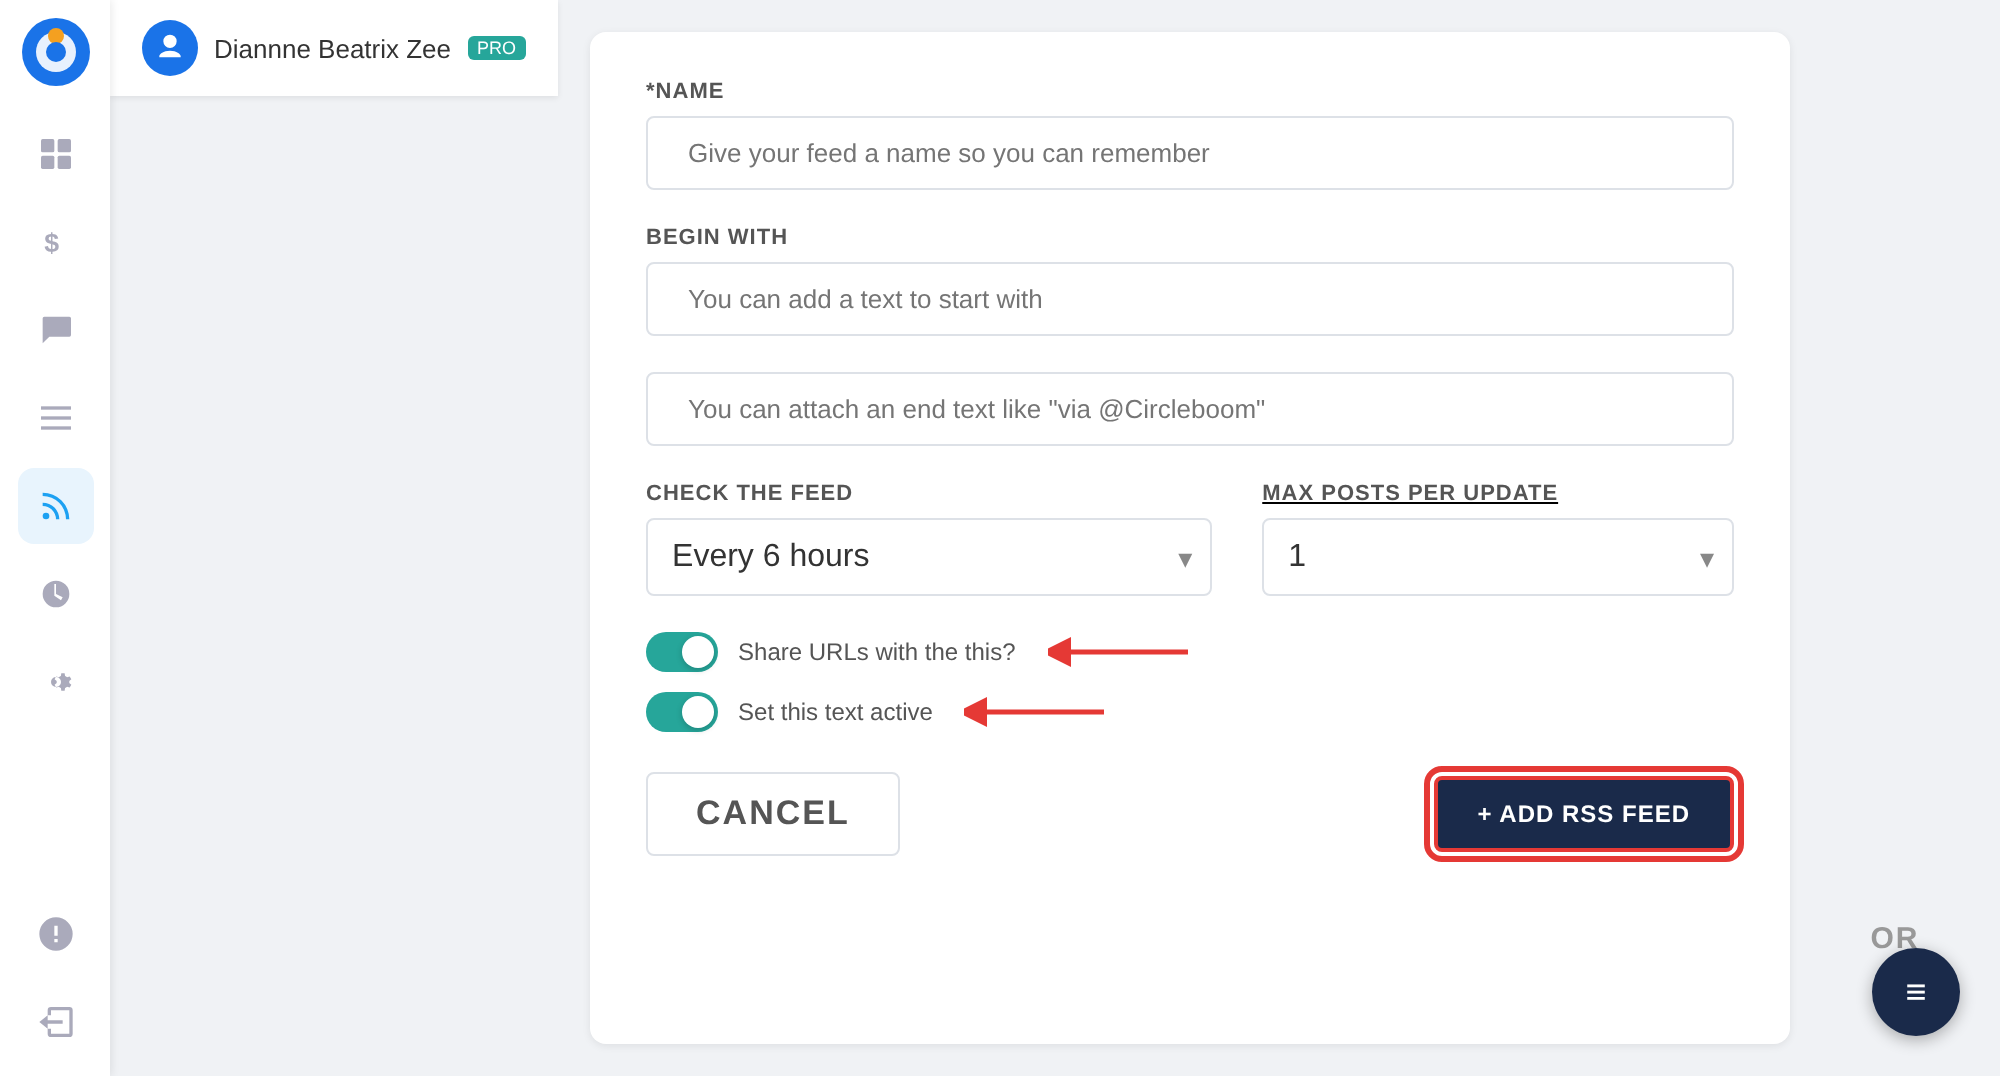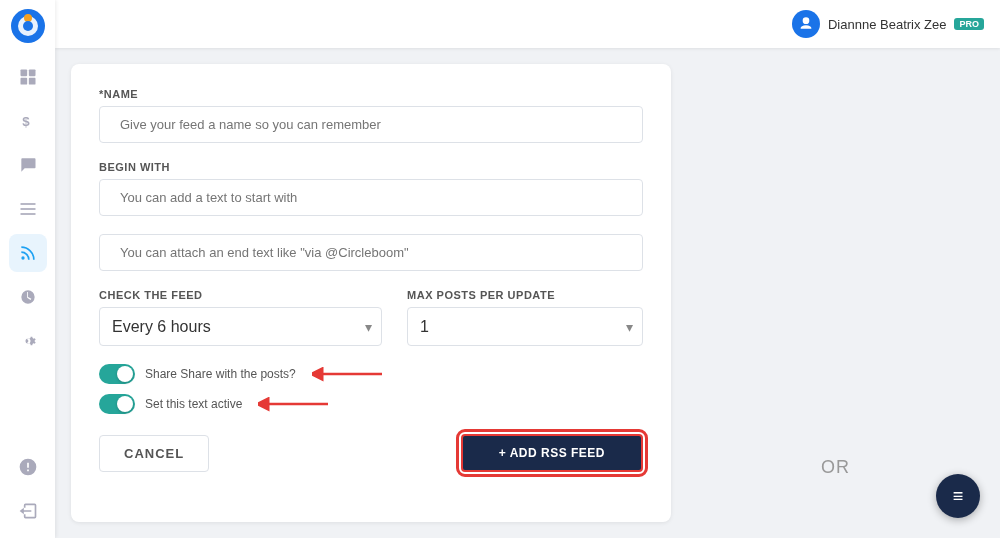--- a/index.html
+++ b/index.html
@@ -43,21 +43,21 @@
     .sidebar-icon.active {
       background: #e8f4fd;
       color: #1da1f2;
     }
     .sidebar-icon svg { width: 20px; height: 20px; fill: currentColor; }
 
     
     .main {
       flex: 1;
       display: flex;
-      flex-direction: column;
+      flex-direction: row;
       overflow: hidden;
     }
 
     
     .topbar {
       height: 48px;
       background: #fff;
       display: flex;
       align-items: center;
       justify-content: flex-end;
@@ -83,21 +83,21 @@
     }
     .topbar-user-name {
       font-size: 13px;
       color: #333;
       font-weight: 500;
     }
     .pro-badge {
       background: #26a69a;
       color: #fff;
       font-size: 9px;
-      font-weight: 700;
+      font-weight: 400;
       padding: 1px 5px;
       border-radius: 3px;
       text-transform: uppercase;
     }
 
     
     .content {
       flex: 1;
       display: flex;
       overflow: hidden;
@@ -113,23 +113,23 @@
     }
     .right-panel {
       flex: 1;
       display: flex;
       flex-direction: column;
       align-items: center;
       justify-content: flex-end;
       padding-bottom: 60px;
     }
     .or-text {
-      font-size: 18px;
+      font-size: 15px;
       color: #999;
-      font-weight: 400;
+      font-weight: 700;
       letter-spacing: 1px;
     }
 
     
     .field-group {
       margin-bottom: 18px;
     }
     .field-label {
       font-size: 11px;
       font-weight: 700;
@@ -150,21 +150,21 @@
       transition: border 0.15s;
     }
 
     
     .row-two-col {
       display: flex;
       gap: 25px;
       margin-bottom: 18px;
     }
     .col-left { flex: 1.2; }
-    .col-right { flex: 1; }
+    .col-right { flex: 1; text-decoration: underline; }
     .field-select-wrapper {
       position: relative;
     }
     .field-select {
       width: 100%;
       border: 1px solid #dde1e7;
       border-radius: 4px;
       padding: 10px 32px 10px 12px;
       font-size: 16px;
       color: #333;
@@ -220,36 +220,36 @@
     .btn-row {
       display: flex;
       align-items: center;
       gap: 12px;
       margin-top: 20px;
     }
     .btn-cancel {
       border: 1px solid #dde1e7;
       background: #fff;
       color: #555;
-      font-size: 13px;
+      font-size: 17px;
       font-weight: 700;
       letter-spacing: 1px;
       padding: 10px 24px;
       border-radius: 4px;
       cursor: pointer;
       text-transform: uppercase;
     }
     .btn-add {
       margin-left: auto;
       background: #1a2a4a;
       color: #fff;
       font-size: 12px;
       font-weight: 700;
       letter-spacing: 0.5px;
-      padding: 10px 36px;
+      padding: 10px 20px;
       border-radius: 4px;
       cursor: pointer;
       border: 2px solid #e53935;
       text-transform: uppercase;
       outline: 3px solid #e53935;
       outline-offset: 2px;
     }
 
     
     .fab {
@@ -406,21 +406,21 @@
               <option>10</option>
             </select>
             <span class="select-arrow">▾</span>
           </div>
         </div>
       </div>
 
       <div style="margin-bottom: 8px; position: relative;">
         <div class="toggle-row">
           <div class="toggle"></div>
-          <span class="toggle-label">Share Share with the posts?</span>
+          <span class="toggle-label">Share URLs with the this?</span>
 
           <svg width="80" height="20" viewBox="0 0 80 20" style="margin-left:6px;">
             <defs>
               <marker id="arrowhead1" markerWidth="6" markerHeight="6" refX="3" refY="3" orient="auto">
                 <path d="M0,0 L6,3 L0,6 Z" fill="#e53935"></path>
               </marker>
             </defs>
             <line x1="70" y1="10" x2="4" y2="10" stroke="#e53935" stroke-width="2.5" marker-end="url(#arrowhead1)"></line>
           </svg>
         </div>

